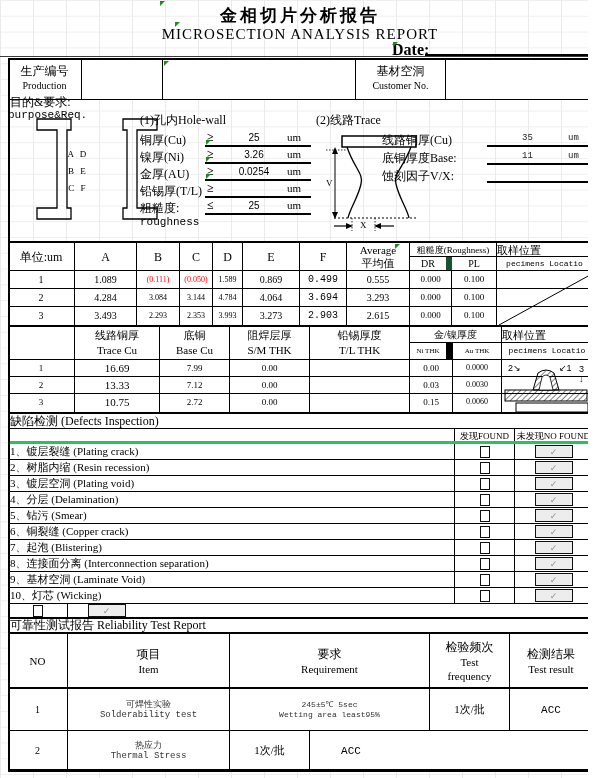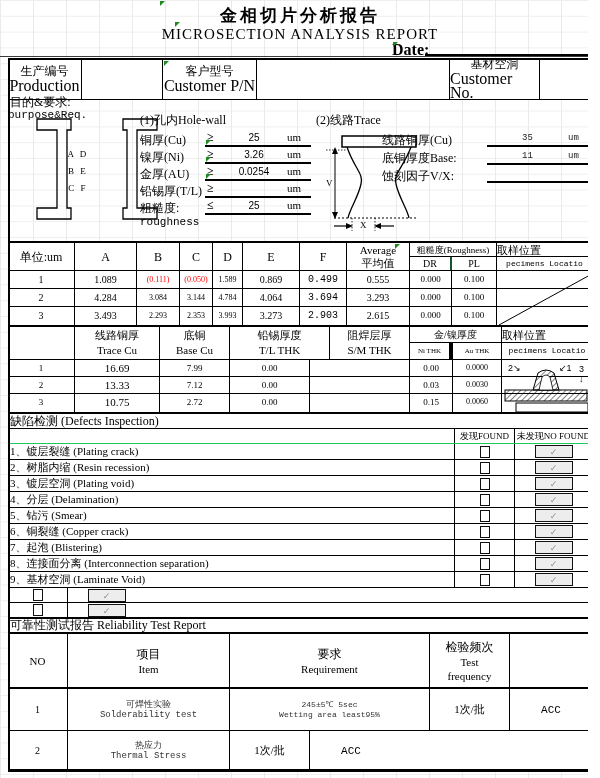--- a/index.html
+++ b/index.html
@@ -30,21 +30,21 @@
 
 .title-cn{position:absolute;left:0;top:4px;width:600px;text-align:center;font-size:17px;font-weight:bold;letter-spacing:3px;font-family:"Liberation Sans",sans-serif}
 .title-en{position:absolute;left:0;top:26px;width:600px;text-align:center;font-size:15px;letter-spacing:1px}
 .date-label{position:absolute;left:392px;top:41px;font-size:16px;font-weight:bold}
 .date-line{position:absolute;left:425px;top:42px;width:165px;height:14px;border-bottom:2px solid #000}
 
 #info{top:58px;height:42px;display:flex;border-bottom:1px solid #000}
 #info .icell{border-right:1px solid #000;display:flex;flex-direction:column;justify-content:center;align-items:center;overflow:hidden}
 #info .icell:last-child{border-right:none}
 .icn{font-size:12px;line-height:15px}
-.ien{font-size:16px;line-height:14px}
+.ien{font-size:10px;line-height:14px}
 
 #purpose{top:92px;height:141px;background:transparent}
 .plab{position:absolute;font-size:12px;white-space:nowrap}
 .hwline{position:absolute;width:106px;height:17px;border-bottom:2px solid #000;display:flex;align-items:flex-end}
 .hwline .op{width:16px;font-size:12px;font-weight:bold;text-align:left;padding-left:2px;line-height:15px}
 .hwline .val{flex:1;text-align:center;font-size:10px;line-height:15px;font-family:"Liberation Sans",sans-serif}
 .hwline .unit{width:24px;font-size:11px;line-height:15px;text-align:left}
 .trline{position:absolute;width:103px;height:17px;border-bottom:2px solid #000;display:flex;align-items:flex-end}
 .trline .val{flex:1;text-align:center;font-size:9px;line-height:14px;color:#222;font-family:"Liberation Mono",monospace}
 .trline .unit{width:22px;font-size:9px;line-height:14px;text-align:left;color:#222;font-family:"Liberation Mono",monospace}
@@ -71,21 +71,21 @@
 #t2 .drow.bb{border-bottom:1px solid #000}
 .stack-top2{height:16px;line-height:16px;border-bottom:1px solid #000;font-size:10px;overflow:hidden;white-space:nowrap}
 .stack-bot2{height:16px;display:flex}
 .stack-bot2 .sc{line-height:16px;font-size:7px;text-align:center;overflow:hidden}
 .h11{font-size:11px;line-height:15px}
 .locbox2{position:absolute;left:494px;top:36px;width:90px;height:51px}
 .dlbl{position:absolute;font-size:9px;font-family:"Liberation Sans",sans-serif;z-index:10;line-height:9px}
 
 #defects{top:412px;height:205px;border-top:2px solid #000}
 .dtitle{height:15px;line-height:15px;font-size:12px;padding-left:2px;border-bottom:1px solid #000;background:transparent;white-space:nowrap}
-.dhead{height:15px;display:flex;border-bottom:1px solid #22c55e}
+.dhead{height:15px;display:flex;border-bottom:3px solid #22c55e}
 .dhead .dh{font-size:9px;line-height:14px;text-align:center;overflow:hidden;white-space:nowrap}
 .dbody{height:173px;display:flex;flex-direction:column}
 .drow2{flex:1;display:flex;border-bottom:1px solid #000}
 .drow2:last-child{border-bottom:none}
 .dlabel{width:447px;border-right:1px solid #000;font-size:11px;line-height:15px;padding-left:2px;overflow:hidden;white-space:nowrap}
 .dcol{display:flex;align-items:center;justify-content:center;border-right:1px solid #000}
 .dcol.nrb{border-right:none}
 .cb{display:inline-block;width:10px;height:12px;border:1px solid #111;background:#fff}
 .cbw{display:inline-block;width:38px;height:13px;border:1px solid #111;background:#ededed;color:#8f8f8f;font-size:9px;line-height:12px;text-align:center;font-family:"Liberation Sans",sans-serif}
 
@@ -127,24 +127,20 @@
   <div class="gm" style="left:206px;top:157px"></div>
   <div class="gm" style="left:206px;top:174px"></div>
   <div class="gm" style="left:395px;top:244px"></div>
 
   <div class="sec" id="info">
     <div class="icell w74">
       <div class="icn">生产编号</div>
       <div class="ien">Production</div>
     </div>
     <div class="icell w81"></div>
-    <div class="icell w94">
-      <div class="icn">客户型号</div>
-      <div class="ien">Customer P/N</div>
-    </div>
     <div class="icell w193"></div>
     <div class="icell w90">
       <div class="icn">基材空洞</div>
       <div class="ien">Customer No.</div>
     </div>
     <div class="icell w52"></div>
   </div>
 
   <div class="sec transparent" id="purpose">
     <div class="plab" style="left:2px;top:2px">目的&amp;要求:</div>
@@ -241,21 +237,21 @@
       <div class="c w30 hcell">D</div>
       <div class="c w57 hcell">E</div>
       <div class="c w47 hcell">F</div>
       <div class="c w63 h2">
         <div style="font-size:11px;line-height:14px">Average</div>
         <div style="font-size:11px;line-height:13px">平均值</div>
       </div>
       <div class="c w87">
         <div class="stack-top">粗糙度(Roughness)</div>
         <div class="stack-bot">
-          <div class="sc w42" style="border-right:2px solid #14532d">DR</div>
+          <div class="sc w42" style="border-right:6px solid #14532d">DR</div>
           <div class="sc" style="flex:1">PL</div>
         </div>
       </div>
       <div class="nr w95">
         <div class="stack-top" style="font-size:11px">取样位置</div>
         <div class="stack-bot">
             <div class="sc sans" style="flex:1;font-size:8px">pecimens Locatio</div>
           </div>
       </div>
     </div>
@@ -309,32 +305,32 @@
     <div class="fr hrow">
       <div class="c w67"></div>
       <div class="c w85 h2">
         <div class="h11">线路铜厚</div>
         <div class="h11">Trace Cu</div>
       </div>
       <div class="c w70 h2">
         <div class="h11">底铜</div>
         <div class="h11">Base Cu</div>
       </div>
+      <div class="c w80 h2">
+        <div class="h11">阻焊层厚</div>
+        <div class="h11">S/M THK</div>
+      </div>
       <div class="c w100 h2">
         <div class="h11">铅锡厚度</div>
         <div class="h11">T/L THK</div>
       </div>
-      <div class="c w80 h2">
-        <div class="h11">阻焊层厚</div>
-        <div class="h11">S/M THK</div>
-      </div>
       <div class="c w92">
         <div class="stack-top2">金/镍厚度</div>
         <div class="stack-bot2">
-          <div class="sc w43" style="border-right:4px solid #000000">Ni THK</div>
+          <div class="sc w43" style="border-right:7px solid #000000">Ni THK</div>
           <div class="sc" style="flex:1">Au THK</div>
         </div>
       </div>
       <div class="nr w90">
         <div class="stack-top2" style="font-size:11px">取样位置</div>
         <div class="stack-bot2">
             <div class="sc sans" style="flex:1;font-size:8px">pecimens Locatio</div>
           </div>
       </div>
     </div>
@@ -467,20 +463,21 @@
       <div class="drow2">
         <div class="dlabel">9、基材空洞 (Laminate Void)</div>
         <div class="dcol w60">
             <span class="cb"></span>
           </div>
         <div class="dcol w77 nrb">
             <span class="cbw"><span>✓</span></span>
           </div>
       </div>
       <div class="drow2">
+        <div class="dlabel">10、灯芯 (Wicking)</div>
         <div class="dcol w60">
             <span class="cb"></span>
           </div>
         <div class="dcol w77 nrb">
             <span class="cbw"><span>✓</span></span>
           </div>
       </div>
       <div class="drow2">
         <div class="dcol w60">
             <span class="cb"></span>
@@ -505,20 +502,24 @@
         </div>
         <div class="c w200">
           <div class="rh-cn">要求</div>
           <div class="rh-en">Requirement</div>
         </div>
         <div class="c w80">
           <div class="rh-cn">检验频次</div>
           <div class="rh-en">Test</div>
           <div class="rh-en">frequency</div>
         </div>
+        <div class="nr w82">
+          <div class="rh-cn">检测结果</div>
+          <div class="rh-en">Test result</div>
+        </div>
       </div>
       <div class="rrow rrow1">
         <div class="c w60">
             <div class="rno">1</div>
           </div>
         <div class="c w162">
           <div class="ri-cn">可焊性实验</div>
           <div class="ri-en">Solderability test</div>
         </div>
         <div class="c w200">

